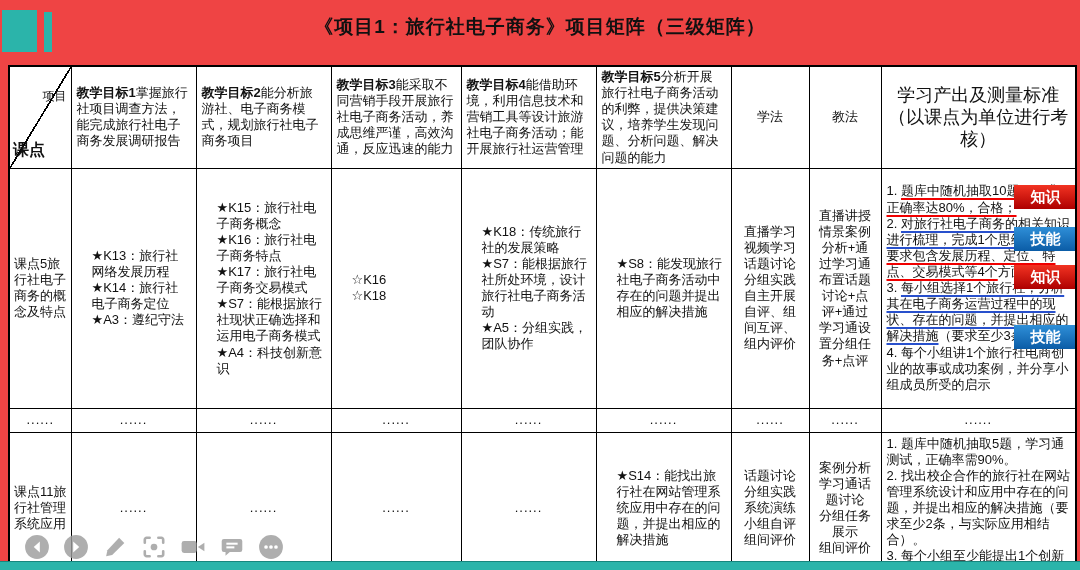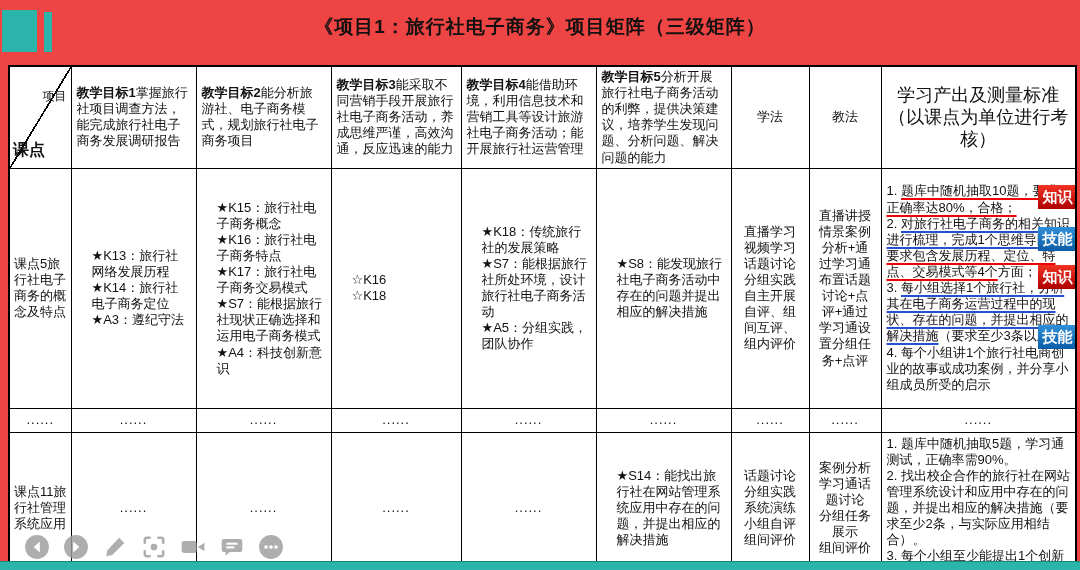--- a/index.html
+++ b/index.html
@@ -35,21 +35,21 @@
   .cell-xf     { text-align:center; padding:0 12px;  white-space:pre-line; line-height:1.45; }
   .cell-jf     { text-align:center; padding:0 6px;   white-space:pre-line; line-height:1.45;margin-top:32px; }
   .cell-out    { position:relative; vertical-align:top; text-align:left; padding:3px 5px;
                  font-size:12.5px; line-height:1.26; white-space:pre-line; }
   .cell-dots   { text-align:center; font-size:12px; letter-spacing:1px; }
   .lh-tall { line-height:1.42;padding-left:20px; }
 
   .u-red  { text-decoration:underline; text-decoration-color:#f00000; text-decoration-thickness:2px; text-underline-offset:3px; }
   .u-blue { text-decoration:underline; text-decoration-color:#2850cc; text-decoration-thickness:2px; text-underline-offset:3px; }
 
-  .tag { position:absolute; right:-2px; width:39px; padding:3px 0; text-align:center;
+  .tag { position:absolute; right:-2px; width:63px; padding:3px 0; text-align:center;
     color:#fff; font-weight:bold; font-size:15px; z-index:5; }
   .tag-red  { background:linear-gradient(180deg,#f23322,#ae0000); }
   .tag-blue { background:linear-gradient(180deg,#2f8fd8,#0b5ca6); }
 
   
   .toolbar { position:absolute; left:24px; top:534px; display:flex; gap:13px; z-index:10; }
   .tb-icon { width:26px; height:26px; opacity:.82; cursor:pointer; }
   .tb-icon svg { width:100%; height:100%; display:block; }
 </style>
 </head>

